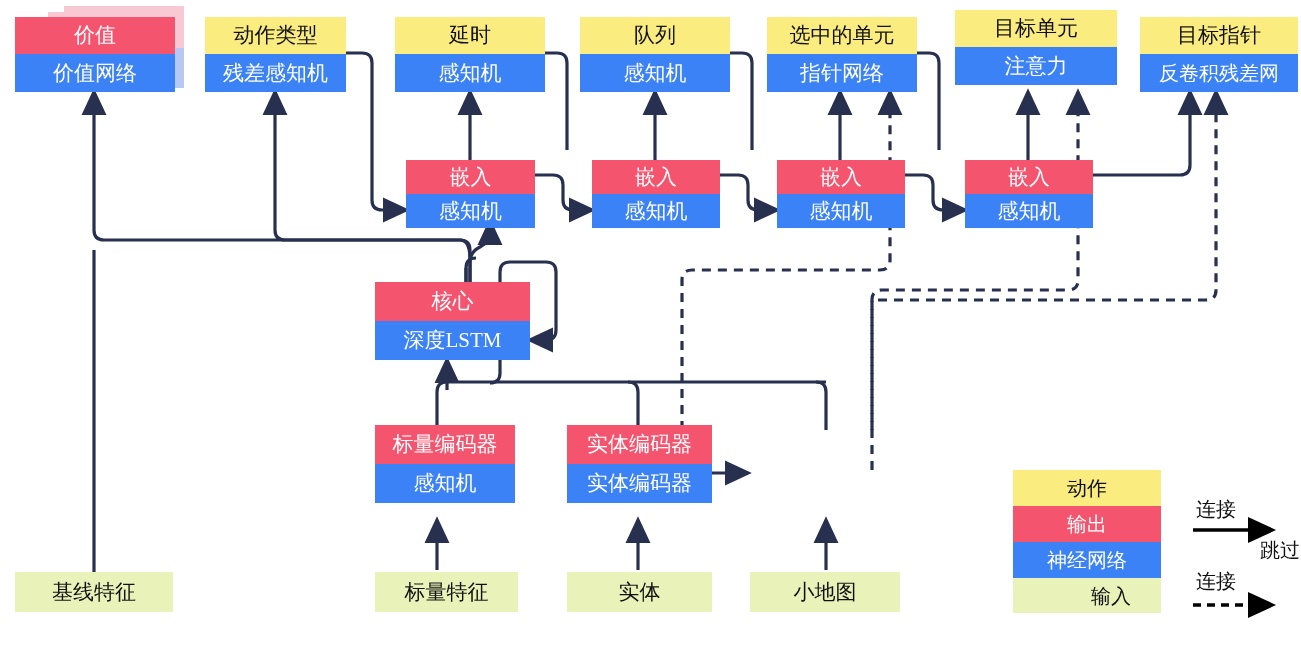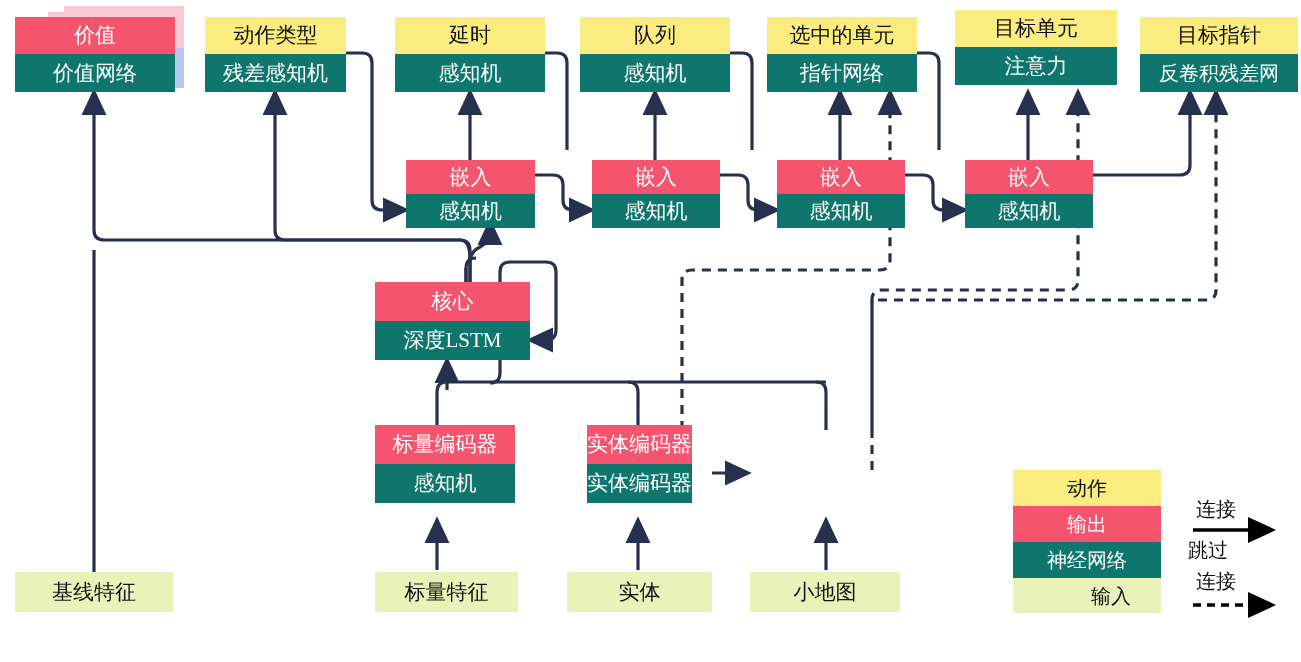--- a/index.html
+++ b/index.html
@@ -6,21 +6,21 @@
   body{width:1301px;height:662px;position:relative;overflow:hidden;
        font-family:"Liberation Serif","DejaVu Serif",serif;}
   #canvas{position:absolute;left:0;top:0;width:1301px;height:662px;}
   svg.wires{position:absolute;left:0;top:0;width:1301px;height:662px;pointer-events:none;}
 
   .node{position:absolute;box-sizing:border-box;display:flex;flex-direction:column;z-index:3;}
   .cell{display:flex;align-items:center;justify-content:center;
         font-size:21px;line-height:1;white-space:nowrap;box-sizing:border-box;}
   .c-action{background:#FBEC80;color:#111111;}
   .c-output{background:#F5546F;color:#ffffff;}
-  .c-net{background:#0f766e;color:#ffffff;}
+  .c-net{background:#3b82f6;color:#ffffff;}
   .c-input{background:#E9F3B9;color:#111111;}
 
   .ghost{position:absolute;z-index:1;}
   .ghost .g1{position:absolute;background:#F9C9D3;}
   .ghost .g2{position:absolute;background:#B7C9F2;}
 
   .legend{position:absolute;z-index:3;}
   .legend .cell{font-size:20px;}
   .legend-txt{position:absolute;font-size:20px;color:#111;white-space:nowrap;z-index:3;}
 </style>
@@ -169,21 +169,21 @@
   <div class="node" style="left:375px;top:282px;width:155px;height:78px;">
     <div class="cell c-output" style="height:39px;">核心</div>
     <div class="cell c-net" style="height:39px;">深度LSTM</div>
   </div>
 
   <div class="node" style="left:375px;top:425px;width:140px;height:78px;">
     <div class="cell c-output" style="height:39px;">标量编码器</div>
     <div class="cell c-net" style="height:39px;">感知机</div>
   </div>
 
-  <div class="node" style="left:567px;top:425px;width:145px;height:78px;align-items:center;">
+  <div class="node" style="left:567px;top:425px;width:145px;height:78px;">
     <div class="cell c-output" style="height:39px;">实体编码器</div>
     <div class="cell c-net" style="height:39px;">实体编码器</div>
   </div>
 
 
   <div class="node" style="left:15px;top:572px;width:158px;height:40px;">
     <div class="cell c-input" style="height:40px;">基线特征</div>
   </div>
 
   <div class="node" style="left:375px;top:572px;width:143px;height:40px;">
@@ -199,16 +199,16 @@
   </div>
 
   <div class="legend" style="left:1013px;top:470px;width:148px;height:143px;">
     <div class="cell c-action" style="height:36px;">动作</div>
     <div class="cell c-output" style="height:36px;">输出</div>
     <div class="cell c-net" style="height:36px;">神经网络</div>
     <div class="cell c-input" style="height:35px;padding-left:48px;">输入</div>
   </div>
 
   <div class="legend-txt" style="left:1196px;top:496px;">连接</div>
-  <div class="legend-txt" style="left:1188px;top:537px;">跳过</div>
+  <div class="legend-txt" style="left:1260px;top:537px;">跳过</div>
   <div class="legend-txt" style="left:1196px;top:568px;">连接</div>
 
 </div>
 
 </body></html>

